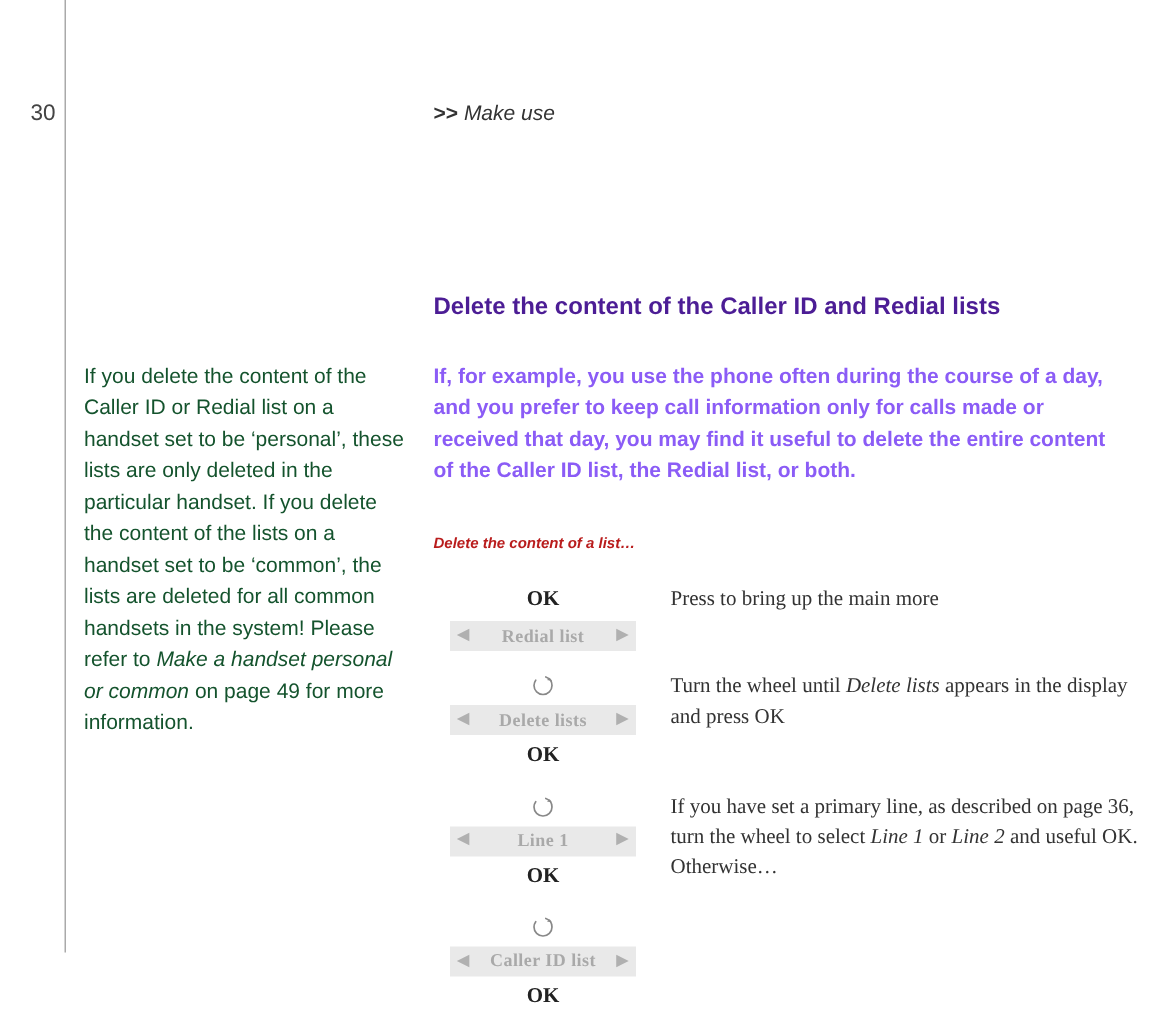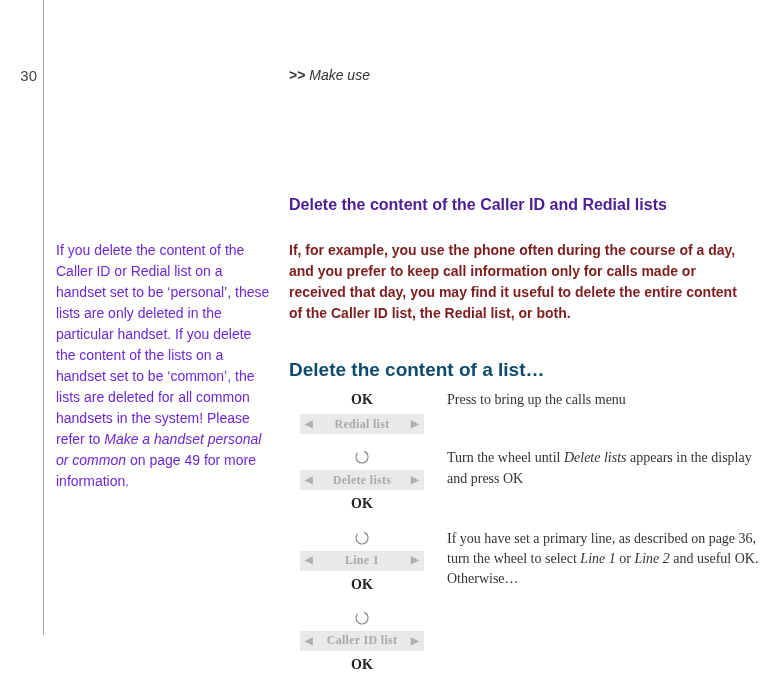--- a/index.html
+++ b/index.html
@@ -61,45 +61,46 @@
     color: #4c1d95;
   }
 
   
   .side-note {
     position: absolute;
     left: 56px;
     top: 240px;
     width: 218px;
     font-size: 14px;
-    color: #6d28d9;
+    color: #14532d;
     line-height: 1.5;
   }
   .side-note em { font-style: italic; }
 
   
   .intro {
     position: absolute;
     left: 289px;
     top: 240px;
     width: 460px;
     font-size: 14px;
     font-weight: 600;
-    color: #7f1d1d;
+    color: #8b5cf6;
     line-height: 1.5;
   }
 
   
   .subhead {
     position: absolute;
     left: 289px;
     top: 356px;
-    font-size: 19px;
+    font-size: 10px;
+    font-style: italic;
     font-weight: 600;
-    color: #0c4a6e;
+    color: #b91c1c;
   }
 
   
   .steps {
     position: absolute;
     left: 289px;
     top: 390px;
     width: 470px;
     font-family: Liberation Serif, serif;
   }
@@ -193,21 +194,21 @@
   <div class="steps" id="steps">
       <div class="step-row">
         <div class="buttons-col">
           <div class="ok-text">OK</div>
           <div class="menu-pill">
             <span class="arrow">◀</span>
             <span class="label">Redial list</span>
             <span class="arrow">▶</span>
           </div>
         </div>
-        <div class="desc-col"><span>Press to bring up the calls menu</span></div>
+        <div class="desc-col"><span>Press to bring up the main more</span></div>
       </div>
       <div class="step-row">
         <div class="buttons-col">
           <span class="wheel-icon">
             <svg width="18" height="18" viewBox="0 0 24 24">
               <circle cx="12" cy="12" r="8" fill="none" stroke="#888" stroke-width="1.5" stroke-dasharray="30 10" stroke-linecap="round"></circle>
               <path d="M18 5 L20 8 L15.5 7 Z" fill="#888"></path>
             </svg>
           </span>
           <div class="menu-pill">

